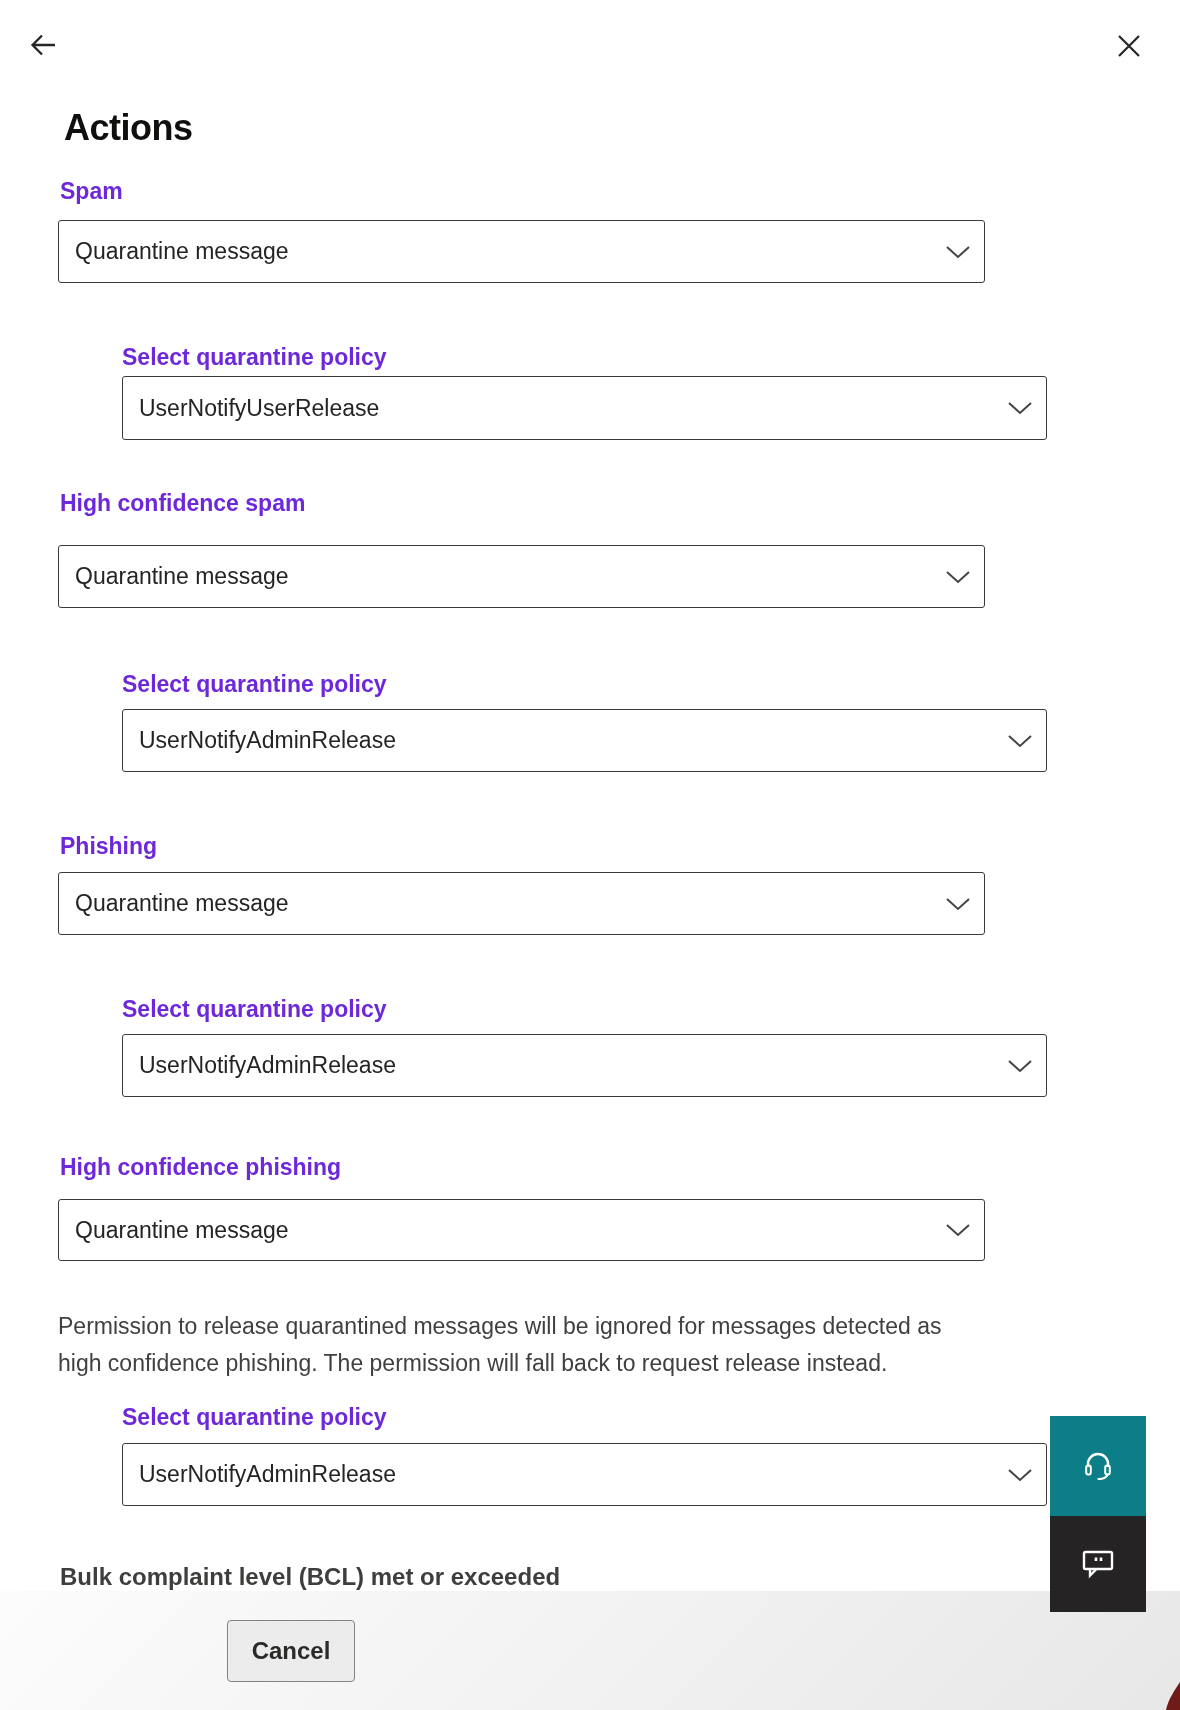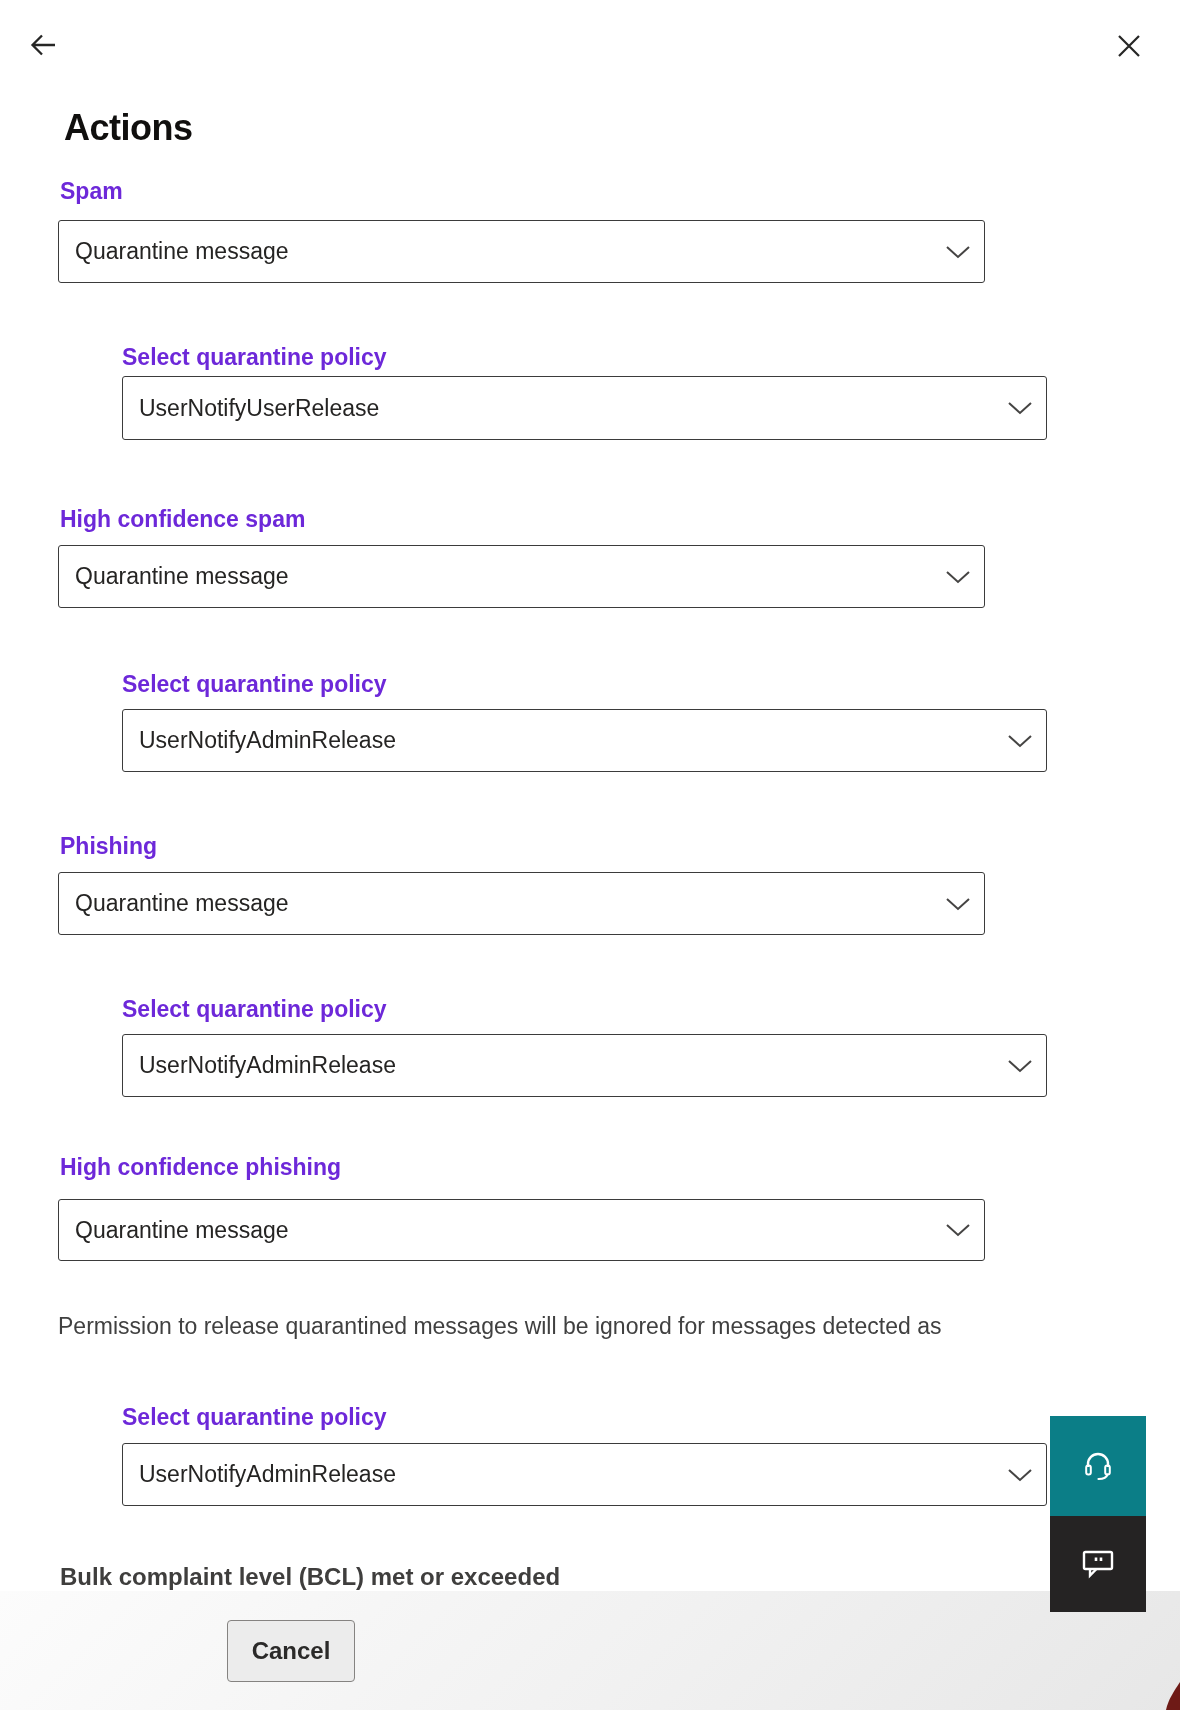--- a/index.html
+++ b/index.html
@@ -63,21 +63,21 @@
   <div class="lbl" style="left:122px;top:342px;">Select quarantine policy</div>
   <div class="dd" style="left:122px;top:376px;width:925px;height:64px;">
     <span class="dd-val">UserNotifyUserRelease</span>
     <span class="chev">
       <svg width="26" height="14" viewBox="0 0 26 14">
           <path d="M2 2 L13 12 L24 2" stroke="#454443" stroke-width="2" fill="none"></path>
         </svg>
     </span>
   </div>
 
-  <div class="lbl" style="left:60px;top:504px;">High confidence spam</div>
+  <div class="lbl" style="left:60px;top:488px;">High confidence spam</div>
   <div class="dd" style="left:58px;top:545px;width:927px;height:63px;">
     <span class="dd-val">Quarantine message</span>
     <span class="chev">
       <svg width="26" height="14" viewBox="0 0 26 14">
           <path d="M2 2 L13 12 L24 2" stroke="#454443" stroke-width="2" fill="none"></path>
         </svg>
     </span>
   </div>
 
   <div class="lbl" style="left:122px;top:669px;">Select quarantine policy</div>
@@ -115,20 +115,21 @@
     <span class="dd-val">Quarantine message</span>
     <span class="chev">
       <svg width="26" height="14" viewBox="0 0 26 14">
           <path d="M2 2 L13 12 L24 2" stroke="#454443" stroke-width="2" fill="none"></path>
         </svg>
     </span>
   </div>
 
   <div class="note">
     <div>Permission to release quarantined messages will be ignored for messages detected as</div>
+    <div>high confidence phishing. The permission will fall back to request release instead.</div>
   </div>
 
   <div class="lbl" style="left:122px;top:1402px;">Select quarantine policy</div>
   <div class="dd" style="left:122px;top:1443px;width:925px;height:63px;">
     <span class="dd-val">UserNotifyAdminRelease</span>
     <span class="chev">
       <svg width="26" height="14" viewBox="0 0 26 14">
           <path d="M2 2 L13 12 L24 2" stroke="#454443" stroke-width="2" fill="none"></path>
         </svg>
     </span>

